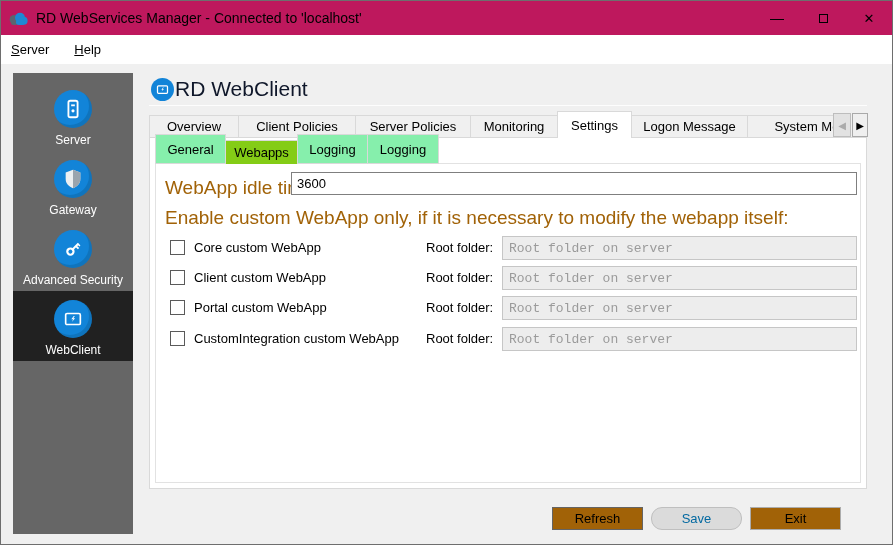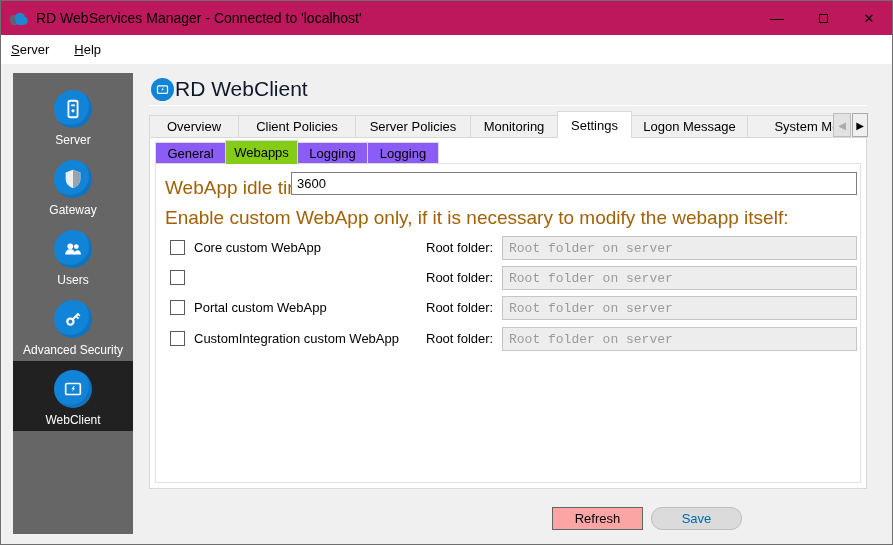--- a/index.html
+++ b/index.html
@@ -42,40 +42,40 @@
   .tabstrip .tab:nth-child(4){width:88px}
   .tabstrip .tab:nth-child(5){width:75px}
   .tabstrip .tab:nth-child(6){width:117px}
   .tabstrip .tab:nth-child(7){width:140px}
   .tabscroll { position:absolute; top:112px; height:24px; display:flex; align-items:center; justify-content:center; font-size:10px; z-index:5; }
   .tabscroll.left  { left:832px; width:18px; background:#e2e2e2; border:1px solid #bdbdbd; color:#ababab; }
   .tabscroll.right { left:851px; width:16px; background:#efefef; border:1px solid #a9a9a9; color:#000; }
   
   .page { position:absolute; left:148px; top:136px; width:718px; height:352px; background:#fff; border:1px solid #d9d9d9; z-index:1; }
   .subtabstrip { position:absolute; left:154px; top:139px; height:24px; display:flex; align-items:flex-end; z-index:4; }
-  .subtab { height:22px; background:#8b5cf6; border:1px solid #d9d9d9; margin-right:-1px; display:flex; align-items:center; justify-content:center; font-size:13px; flex:0 0 auto; }
+  .subtab { height:30px; background:#86efac; border:1px solid #d9d9d9; margin-right:-1px; display:flex; align-items:center; justify-content:center; font-size:13px; flex:0 0 auto; }
   .subtab.selected { height:24px; background:#84cc16; border-bottom:none; z-index:5; position:relative; }
   .subtabstrip .subtab:nth-child(1){width:71px}
   .subtabstrip .subtab:nth-child(2){width:73px}
   .subtabstrip .subtab:nth-child(3){width:71px}
   .subtabstrip .subtab:nth-child(4){width:72px}
   .subpage { position:absolute; left:154px; top:162px; width:706px; height:320px; background:#fff; border:1px solid #e2e2e2; z-index:2; }
   
   .flabel { position:absolute; font-size:19px; color:#a16207; white-space:nowrap; }
   .lbl-timeout { left:9px; top:13px; }
   .in-timeout { position:absolute; left:135px; top:8px; width:566px; height:23px; border:1px solid #7f7f7f; background:#fff; font-size:13px; padding:0 5px; font-family:inherit; }
   .note { left:9px; top:43px; }
   .wrow { position:absolute; left:0; width:100%; height:24px; }
   .wrow .cb { position:absolute; left:14px; top:4px; width:15px; height:15px; background:#fff; border:1px solid #5a5a5a; }
   .wrow .cblbl { position:absolute; left:38px; top:4px; font-size:13px; white-space:nowrap; }
   .wrow .rflbl { position:absolute; left:270px; top:4px; font-size:13px; }
   .wrow .rfin { position:absolute; left:346px; top:0; width:355px; height:24px; background:#ededed; border:1px solid #c6c6c6; font-size:13px; padding:0 6px; font-family:Liberation Mono, monospace; color:#8f8f8f; }
   .wrow .rfin::placeholder { color:#9b9b9b; opacity:1; }
   
-  .btn { position:absolute; top:506px; width:91px; height:23px; background:#fca5a5; border:1px solid #acacac; font-size:13px; display:flex; align-items:center; justify-content:center; font-family:inherit; }
+  .btn { position:absolute; top:506px; width:91px; height:23px; background:#a16207; border:1px solid #acacac; font-size:13px; display:flex; align-items:center; justify-content:center; font-family:inherit; }
   .btn-refresh { left:551px; border-color:#646464; }
   .btn-save { left:650px; color:#0369a1; background:#dbdbdb; border-color:#bfbfbf;border-radius:11px; }
   .btn-exit { left:749px; }
 </style>
 </head>
 <body>
 
 <div class="window">
 
   <div class="titlebar">
@@ -122,31 +122,20 @@
       <div class="circle">
         <svg width="22" height="22" viewBox="0 0 24 24">
           <path d="M12 2 L20 5 V12 C20 17 16.5 20.5 12 22 C7.5 20.5 4 17 4 12 V5 Z" fill="#eceff1"></path>
           <path d="M12 2 L20 5 V12 C20 17 16.5 20.5 12 22 Z" fill="#9aa4ad"></path>
         </svg>
       </div>
       <span class="lbl">Gateway</span>
     </div>
 
 
-    <div class="sideitem">
-      <div class="circle">
-        <svg width="22" height="22" viewBox="0 0 24 24">
-          <circle cx="9" cy="9" r="3.1" fill="#fff"></circle>
-          <circle cx="15.6" cy="9.4" r="2.6" fill="#fff"></circle>
-          <path d="M3.5 18 c0-3.4 2.5-5.6 5.5-5.6 s5.5 2.2 5.5 5.6 z" fill="#fff"></path>
-          <path d="M13.4 18 c0-2.7 1.6-4.7 3.6-4.7 s3.7 2 3.7 4.7 z" fill="#fff"></path>
-        </svg>
-      </div>
-      <span class="lbl">Users</span>
-    </div>
 
     <div class="sideitem">
       <div class="circle">
         <svg width="22" height="22" viewBox="0 0 24 24">
           <g transform="rotate(-45 12 12)">
             <circle cx="8" cy="12" r="3.4" fill="none" stroke="#fff" stroke-width="2.4"></circle>
             <rect x="11" y="10.9" width="9.5" height="2.2" fill="#fff"></rect>
             <rect x="15.5" y="12" width="2" height="4" fill="#fff"></rect>
             <rect x="18.8" y="12" width="1.7" height="3" fill="#fff"></rect>
           </g>
@@ -210,20 +199,21 @@
 
     <div class="wrow" style="top:72px">
       <span class="cb"></span>
       <span class="cblbl">Core custom WebApp</span>
       <span class="rflbl">Root folder:</span>
       <input class="rfin" type="text" disabled="" placeholder="Root folder on server" style="">
     </div>
 
     <div class="wrow" style="top:102px">
       <span class="cb"></span>
+      <span class="cblbl">Client custom WebApp</span>
       <span class="rflbl">Root folder:</span>
       <input class="rfin" type="text" disabled="" placeholder="Root folder on server" style="">
     </div>
 
     <div class="wrow" style="top:132px">
       <span class="cb"></span>
       <span class="cblbl">Portal custom WebApp</span>
       <span class="rflbl">Root folder:</span>
       <input class="rfin" type="text" disabled="" placeholder="Root folder on server" style="">
     </div>
@@ -231,14 +221,15 @@
     <div class="wrow" style="top:163px">
       <span class="cb"></span>
       <span class="cblbl">CustomIntegration custom WebApp</span>
       <span class="rflbl">Root folder:</span>
       <input class="rfin" type="text" disabled="" placeholder="Root folder on server" style="">
     </div>
   </div>
 
   <button class="btn btn-refresh">Refresh</button>
   <button class="btn btn-save" disabled="">Save</button>
+  <button class="btn btn-exit">Exit</button>
 
 </div>
 
 </body></html>

